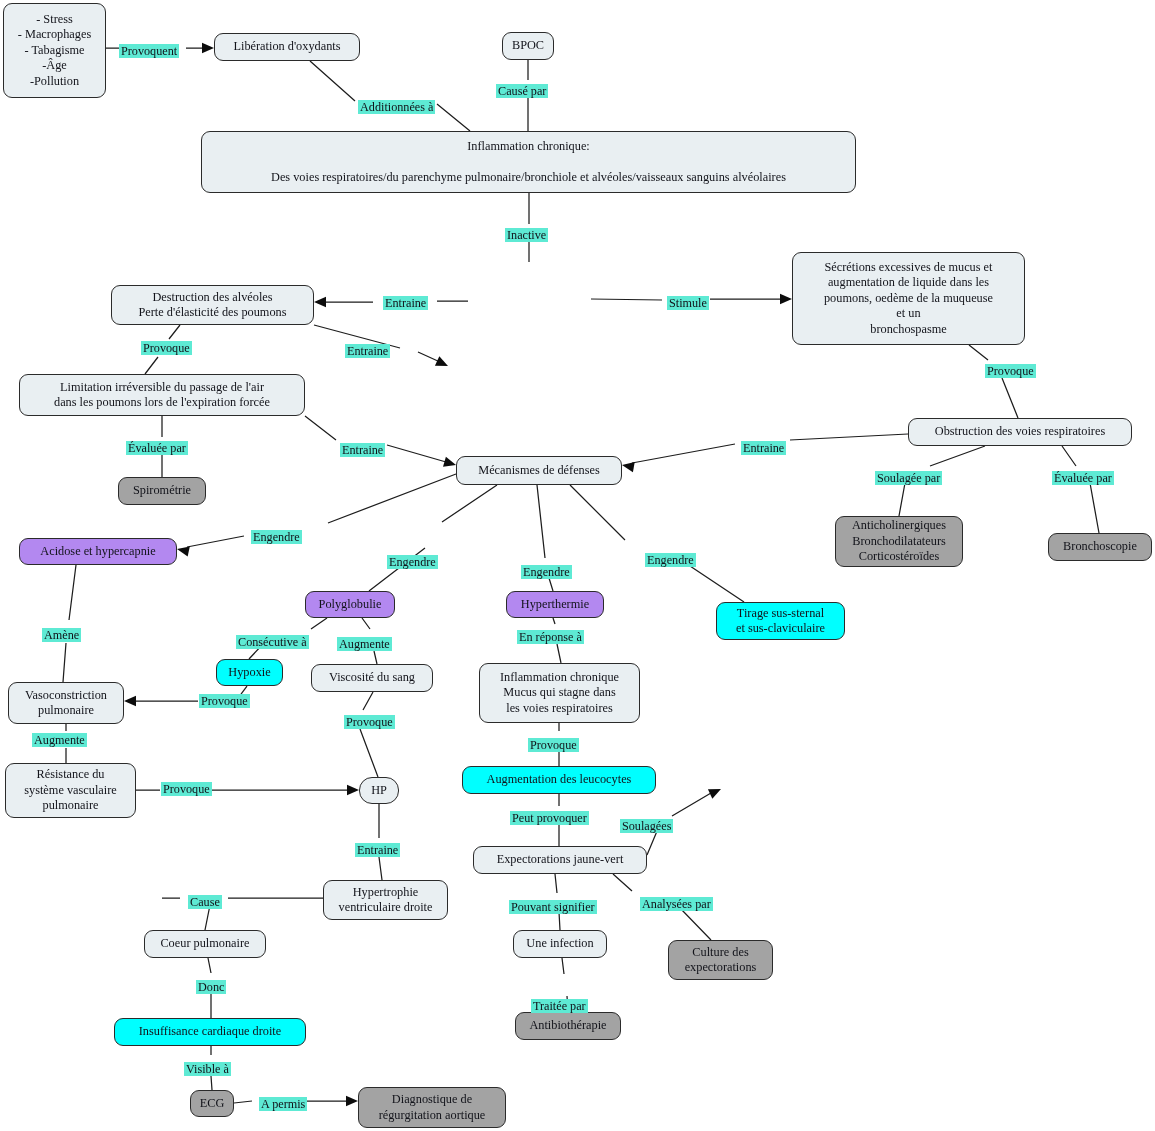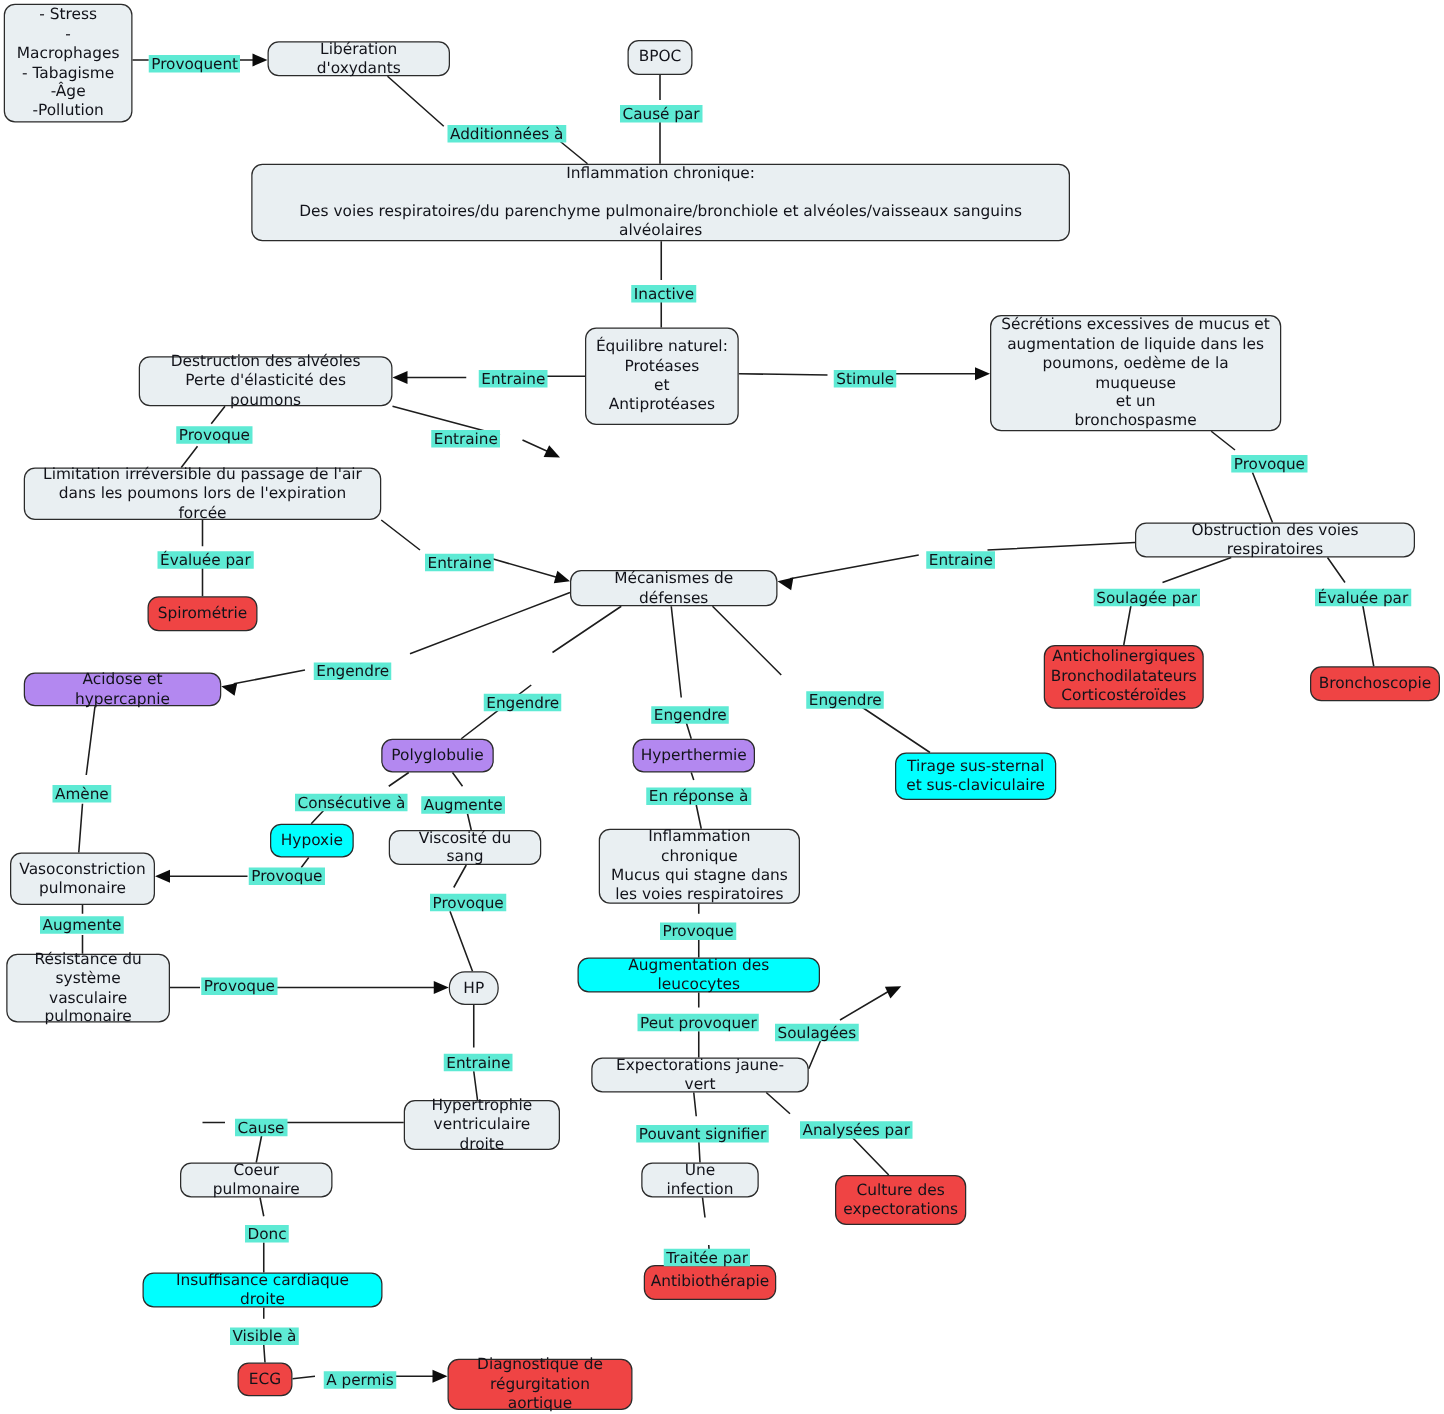--- a/index.html
+++ b/index.html
@@ -1,38 +1,38 @@
 <!DOCTYPE html>
 <html><head>
 <meta charset="utf-8">
 <style>
   html,body{margin:0;padding:0;background:#ffffff;}
   body{font-family:"DejaVu Sans","Liberation Sans",sans-serif;}
-  #canvas{position:relative;width:1155px;height:1131px;background:#ffffff;overflow:hidden;}
+  #canvas{position:relative;width:1155px;height:1131px;background:#ffffff;overflow:hidden;font-family:Liberation Serif, serif;}
   svg#links{position:absolute;left:0;top:0;width:1155px;height:1131px;pointer-events:none;}
 
   .node{
     position:absolute;
     box-sizing:border-box;
     border:1.4px solid #2b2b2b;
     border-radius:9px;
     display:flex;
     align-items:center;
     justify-content:center;
     text-align:center;
     font-size:12.3px;
     line-height:15.4px;
     color:#12131a;
     padding:3px 7px;
     white-space:pre-line;
     z-index:3;
   }
   .n-default{background:#e9eff2;}
   .n-cyan{background:#00ffff;}
-  .n-green{background:#ef4444;}
+  .n-green{background:#a3a3a3;}
   .n-purple{background:#b388f0;}
 
   .lbl{
     position:absolute;
     font-size:12.2px;
     line-height:14px;
     color:#111218;
     background:#5eead4;
     white-space:nowrap;
     padding:0 2px;
@@ -96,24 +96,20 @@
 <div class="node n-default" style="left: 3px; top: 3px; width: 103px; height: 95px;">- Stress
 - Macrophages
 - Tabagisme
 -Âge
 -Pollution</div>
     <div class="node n-default" style="left: 214px; top: 33px; width: 146px; height: 28px;">Libération d'oxydants</div>
     <div class="node n-default" style="left: 502px; top: 32px; width: 52px; height: 28px;">BPOC</div>
     <div class="node n-default" style="left: 201px; top: 131px; width: 655px; height: 62px;">Inflammation chronique:
 
 Des voies respiratoires/du parenchyme pulmonaire/bronchiole et alvéoles/vaisseaux sanguins alvéolaires</div>
-    <div class="node n-default" style="left: 468px; top: 262px; width: 123px; height: 78px;">Équilibre naturel:
-Protéases
-et
-Antiprotéases</div>
     <div class="node n-default" style="left: 111px; top: 285px; width: 203px; height: 40px;">Destruction des alvéoles
 Perte d'élasticité des poumons</div>
     <div class="node n-default" style="left: 792px; top: 252px; width: 233px; height: 93px;">Sécrétions excessives de mucus et
 augmentation de liquide dans les
 poumons, oedème de la muqueuse
 et un
 bronchospasme</div>
     <div class="node n-default" style="left: 19px; top: 374px; width: 286px; height: 42px;">Limitation irréversible du passage de l'air
 dans les poumons lors de l'expiration forcée</div>
     <div class="node n-default" style="left: 908px; top: 418px; width: 224px; height: 28px;">Obstruction des voies respiratoires</div>

